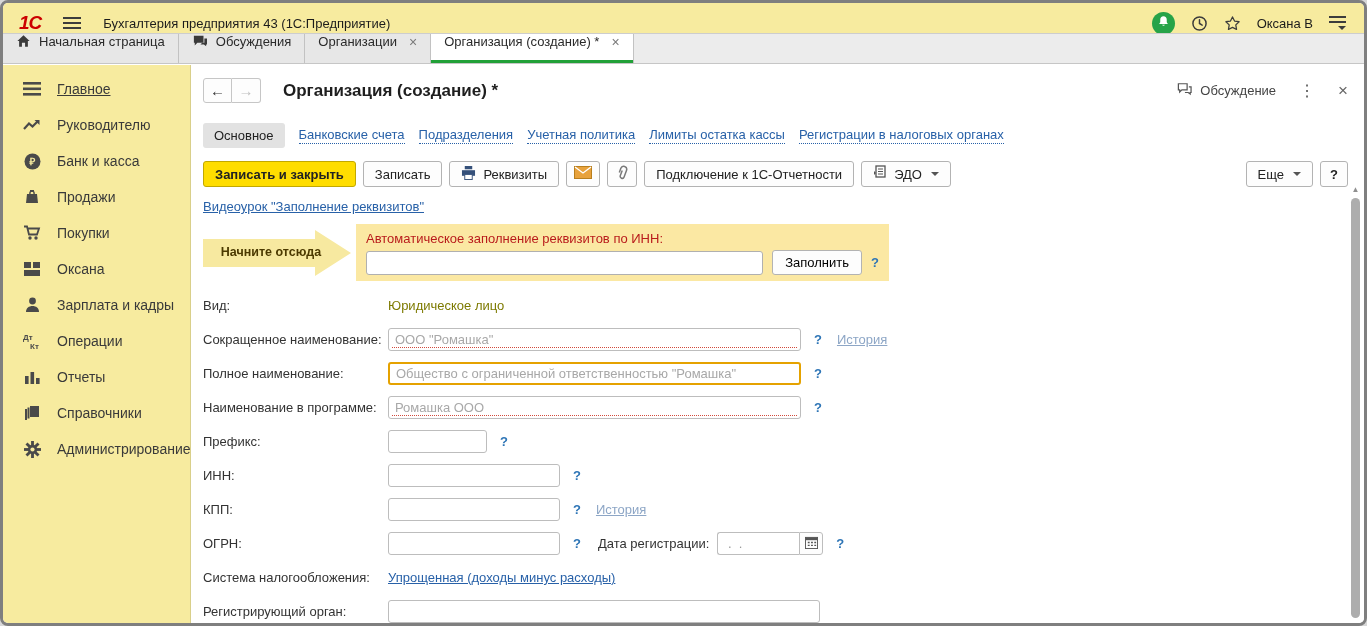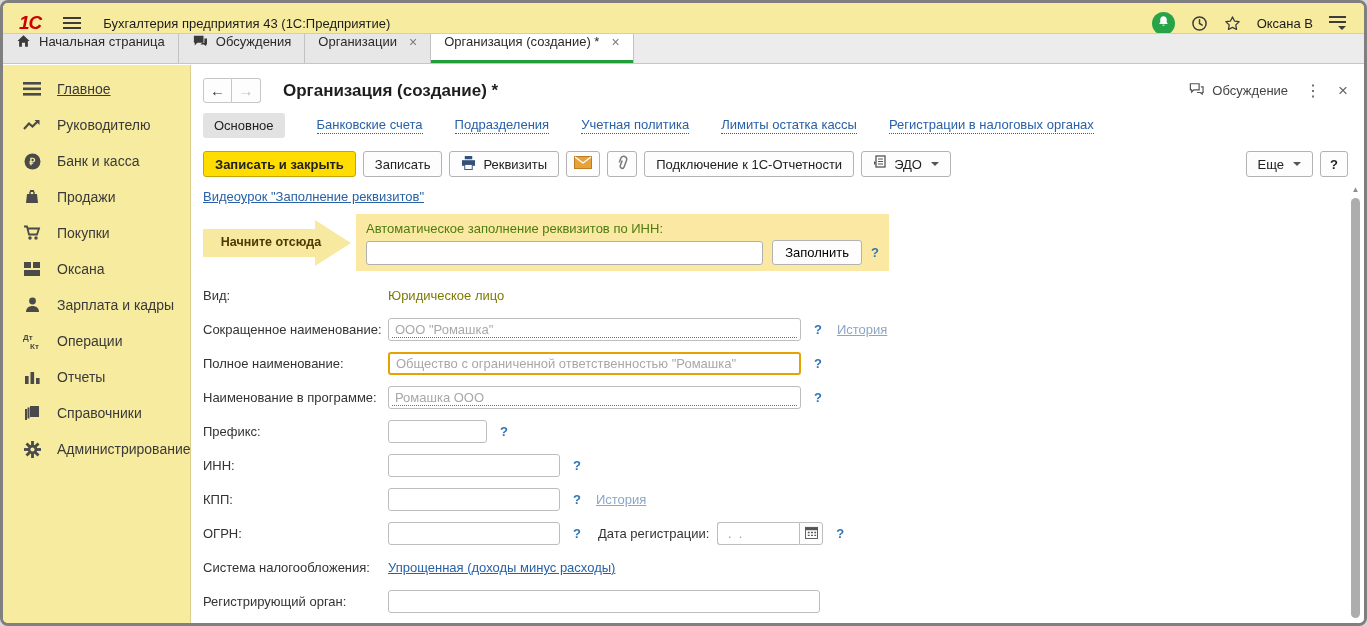--- a/index.html
+++ b/index.html
@@ -52,26 +52,26 @@
   .side-label { margin-left:13px; font-size:14px; }
   .side-item.active .side-label { text-decoration:underline; }
   .content { flex:1; background:#fff; position:relative; padding:0 0 0 12px; overflow:hidden; }
   
   .form-header { display:flex; align-items:center; margin-top:13px; padding-right:16px; }
   .navbtns { display:flex; }
   .navbtn { width:29px; height:25px; background:#fdfdfd; border:1px solid #c6c6c6; display:flex; align-items:center; justify-content:center; font-size:15px; cursor:pointer; }
   .navbtn.back { border-radius:3px 0 0 3px; color:#333; }
   .navbtn.fwd { border-radius:0 3px 3px 0; border-left:none; color:#c0c0c0; }
   .form-title { margin-left:22px; font-size:17px; font-weight:bold; color:#1e1e1e; }
-  .header-right { margin-left:auto; display:flex; align-items:center; gap:17px; }
+  .header-right { margin-left:auto; display:flex; align-items:center; gap:23px; }
   .discussion-link { display:flex; align-items:center; gap:7px; font-size:13px; color:#444; cursor:pointer; }
   .dots { color:#555; font-size:16px; cursor:pointer; letter-spacing:0; }
   .closeform { color:#666; font-size:17px; cursor:pointer; }
   
-  .navtabs { display:flex; align-items:center; gap:32px; margin-top:10px; font-size:13px; }
+  .navtabs { display:flex; align-items:center; gap:14px; margin-top:20px; font-size:13px; }
   .navtab-active { background:#e2e2e2; border-radius:3px; padding:5px 11px; color:#222; cursor:default; }
   .navtab-link { color:#2861a8; border-bottom:1px dotted #2861a8; padding-bottom:1px; cursor:pointer; }
   
   .toolbar { display:flex; align-items:center; gap:7px; margin-top:13px; padding-right:16px; }
   .btn {
     height:26px; background:#fdfdfd; border:1px solid #b3b3b3; border-radius:3px;
     display:flex; align-items:center; gap:7px; padding:0 11px; font-size:13px; color:#222; cursor:pointer;
   }
   .btn-primary { background:#ffdd00; border-color:#c2a800; font-weight:bold; }
   .btn-icon { padding:0 7px; }
@@ -79,21 +79,21 @@
   .toolbar-right { margin-left:auto; display:flex; gap:7px; }
   .btn-help { font-weight:bold; width:28px; justify-content:center; padding:0; }
   
   .video-link { margin-top:12px; font-size:13px; color:#2861a8; text-decoration:underline; cursor:pointer; display:inline-block; }
   
   .banner-row { display:flex; align-items:center; margin-top:9px; height:57px; }
   .start-arrow { position:relative; width:148px; height:46px; flex-shrink:0; }
   .start-arrow svg { position:absolute; inset:0; }
   .start-arrow span { position:absolute; left:10px; top:15px; width:116px; text-align:center; font-size:12.5px; font-weight:bold; color:#4c3a00; }
   .banner { margin-left:5px; width:533px; height:57px; background:#fbe8a3; padding:7px 10px 8px 10px; }
-  .banner-label { font-size:13px; color:#4d7c0f; }
+  .banner-label { font-size:13px; color:#b91c1c; }
   .banner-line { display:flex; align-items:center; margin-top:4px; gap:9px; }
   .banner-input { width:406px; height:24px; border:1px solid #b0b0b0; border-radius:3px; background:#fff; padding:0 6px; font-size:13px; font-family:"Liberation Sans", sans-serif; }
   .fill-btn { height:25px; background:#fdfdfd; border:1px solid #b3b3b3; border-radius:3px; font-size:13px; padding:0 12px; cursor:pointer; font-family:"Liberation Sans", sans-serif; }
   .qmark { color:#2e75b6; font-weight:bold; font-size:13px; cursor:pointer; }
   
   .fields { margin-top:13px; }
   .frow { display:flex; align-items:center; margin-bottom:11px; height:23px; }
   .flabel { width:185px; font-size:13px; color:#333; flex-shrink:0; }
   .olive-value { font-size:13px; color:#7d7a00;text-align:center; }
   .ufield { position:relative; display:flex; }

